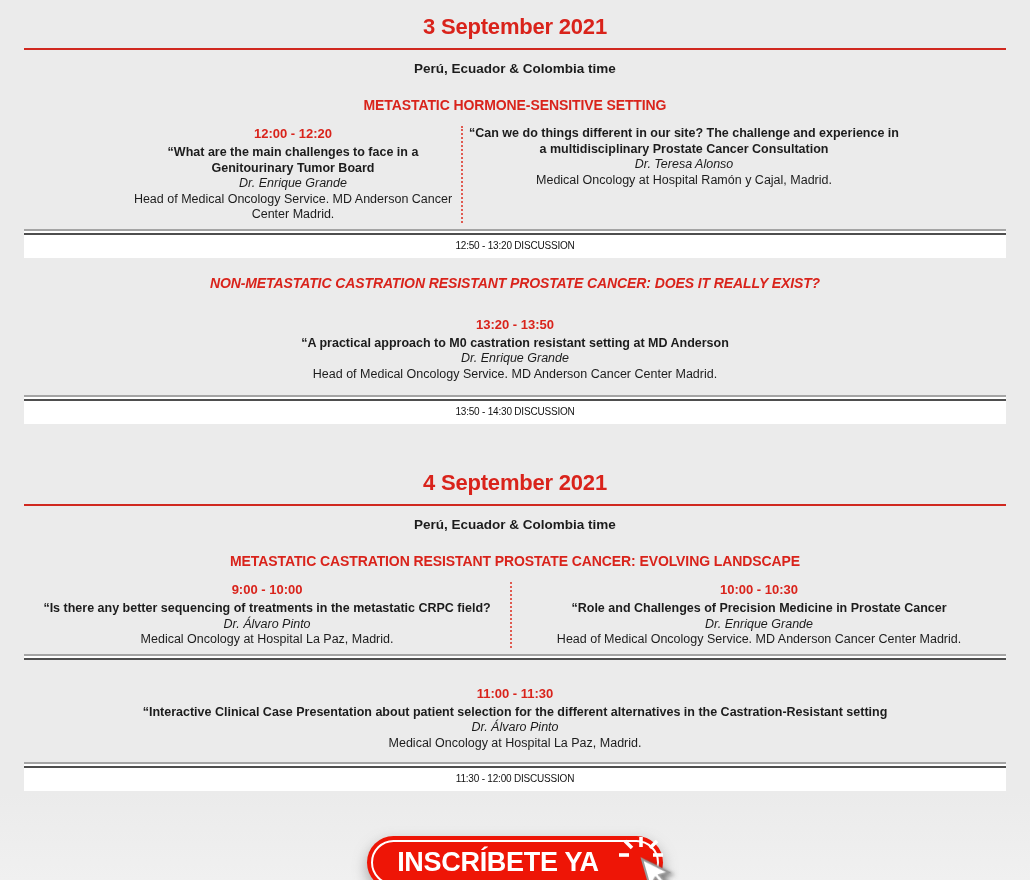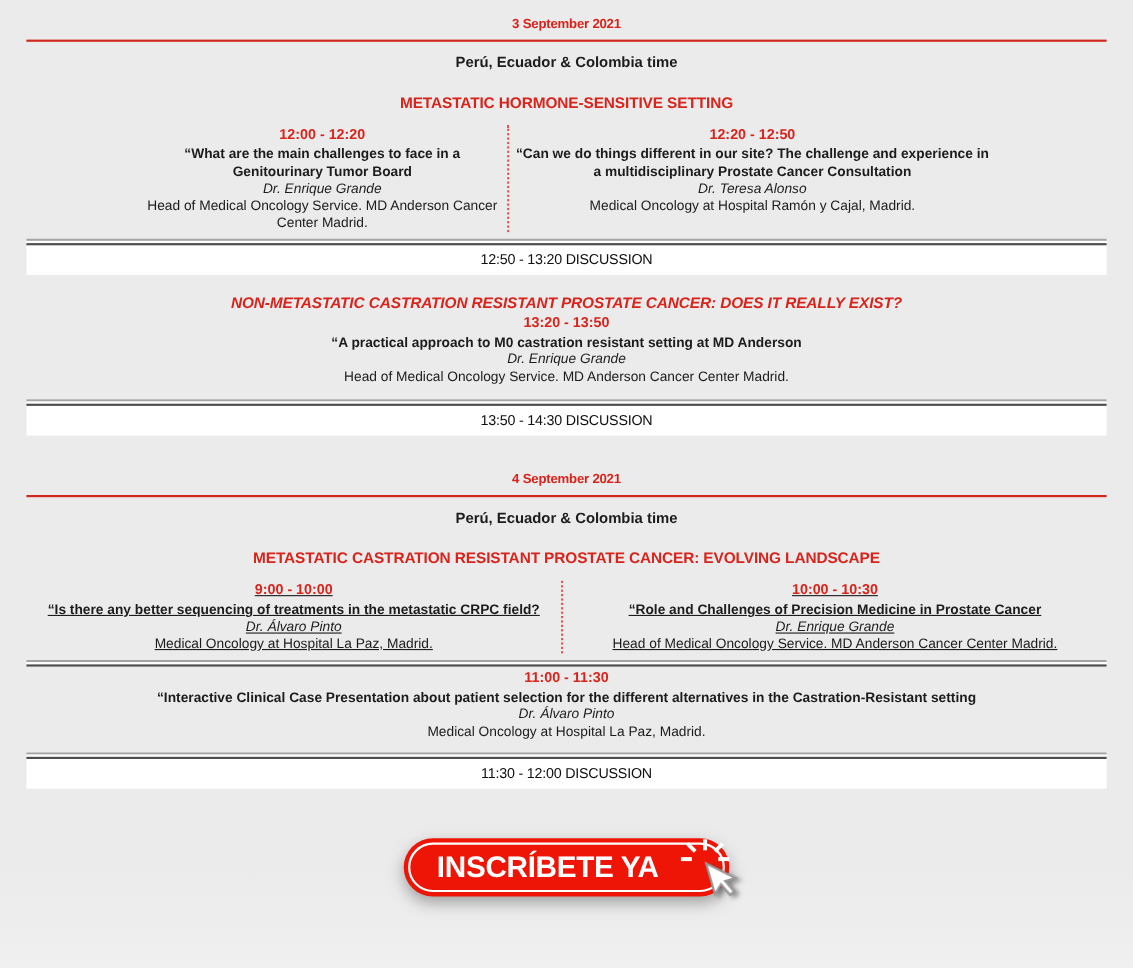--- a/index.html
+++ b/index.html
@@ -6,62 +6,62 @@
   body{
     width:1030px;height:880px;overflow:hidden;
     background:linear-gradient(180deg,#ebebeb 0%,#ebebeb 90%,#f0f0f0 100%);
     font-family:"Liberation Sans","DejaVu Sans",sans-serif;
     color:#1c1c1c;
     -webkit-font-smoothing:antialiased;
   }
   .page{width:1030px;padding-top:14px;box-sizing:border-box;}
 
   .day-title{
-    margin:0;text-align:center;font-size:12px;font-weight:bold;
+    margin:0;text-align:center;font-size:22px;font-weight:bold;
     color:#d9231b;letter-spacing:-0.2px;
   }
   .redline{height:2px;background:#d0281f;margin:8px 24px 0;}
   .tz{margin-top:11px;text-align:center;font-size:13.5px;font-weight:bold;}
   .sec-heading{
     margin:21px 24px 0;text-align:center;font-size:14px;font-weight:bold;
     color:#d9231b;letter-spacing:-0.1px;
   }
 
   .session{font-size:12.5px;line-height:15.5px;text-align:center;}
   .session .time{color:#d9231b;font-weight:bold;font-size:13px;line-height:16px;margin-bottom:3px;}
   .session .title{font-weight:bold;}
   .session .speaker{font-style:italic;}
 
   
   .row1{width:772px;margin:13px auto 0;display:flex;align-items:stretch;}
   .row1 .col-l{flex:0 0 332px;padding-right:4px;box-sizing:border-box;}
   .row1 .col-r{flex:1;padding-left:4px;box-sizing:border-box;border-left:2px dotted #e05a50;}
 
   
-  .row2{margin:13px 24px 0;display:flex;align-items:stretch;text-decoration:underline;}
+  .row2{margin:13px 24px 0;display:flex;align-items:stretch;}
   .row2 .col-l{flex:0 0 49.5%;padding:0 4px;box-sizing:border-box;}
   .row2 .col-r{flex:1;padding:0 4px;box-sizing:border-box;border-left:2px dotted #e05a50;text-align:center;}
 
-  .single{margin-top:2px;}
+  .single{margin-top:26px;}
   .single .title{max-width:900px;margin:0 auto;}
 
   .disc{margin:6px 24px 0;background:#fff;}
   .disc .l1{height:2px;background:#a4a4a4;}
   .disc .gap{height:2px;background:#fff;}
   .disc .l2{height:2px;background:#4e4e4e;}
   .disc .disc-text{
-    text-align:center;font-size:13px;letter-spacing:-0.2px;
+    text-align:center;font-size:10px;letter-spacing:-0.2px;
     padding:5px 0 7px;color:#111;
   }
 
   .d1-row .col-l .title{max-width:320px;margin:0 auto;}
   .d1-row .col-r .title{max-width:452px;margin:0 auto;}
   .d1-row .col-l .affil{max-width:330px;margin:0 auto;}
 
-  .mt-day2{margin-top:32px;}
+  .mt-day2{margin-top:46px;}
 
   .cta-row{display:flex;justify-content:center;margin-top:13px;}
   .cta{
     position:relative;width:296px;height:53px;border:none;cursor:pointer;
     background:#ee1506;border-radius:28px;
     box-shadow:0 6px 14px rgba(100,100,100,0.55);
     margin-top:32px;
   }
   .cta-inner{
     position:absolute;inset:4px;border:2px solid #fff;border-radius:23px;
@@ -89,21 +89,20 @@
     <h2 class="sec-heading">METASTATIC HORMONE-SENSITIVE SETTING</h2>
 
     <div class="row1 d1-row">
       <div class="col-l session">
         <div class="time">12:00 - 12:20</div>
         <div class="title">“What are the main challenges to face in a Genitourinary Tumor Board</div>
         <div class="speaker">Dr. Enrique Grande</div>
         <div class="affil">Head of Medical Oncology Service. MD Anderson Cancer Center Madrid.</div>
       </div>
       <div class="col-r session">
-        <div class="time">12:20 - 12:50</div>
         <div class="title">“Can we do things different in our site? The challenge and experience in a multidisciplinary Prostate Cancer Consultation</div>
         <div class="speaker">Dr. Teresa Alonso</div>
         <div class="affil">Medical Oncology at Hospital Ramón y Cajal, Madrid.</div>
       </div>
     </div>
 
     <div class="disc">
       <div class="l1"></div>
       <div class="gap"></div>
       <div class="l2"></div>

